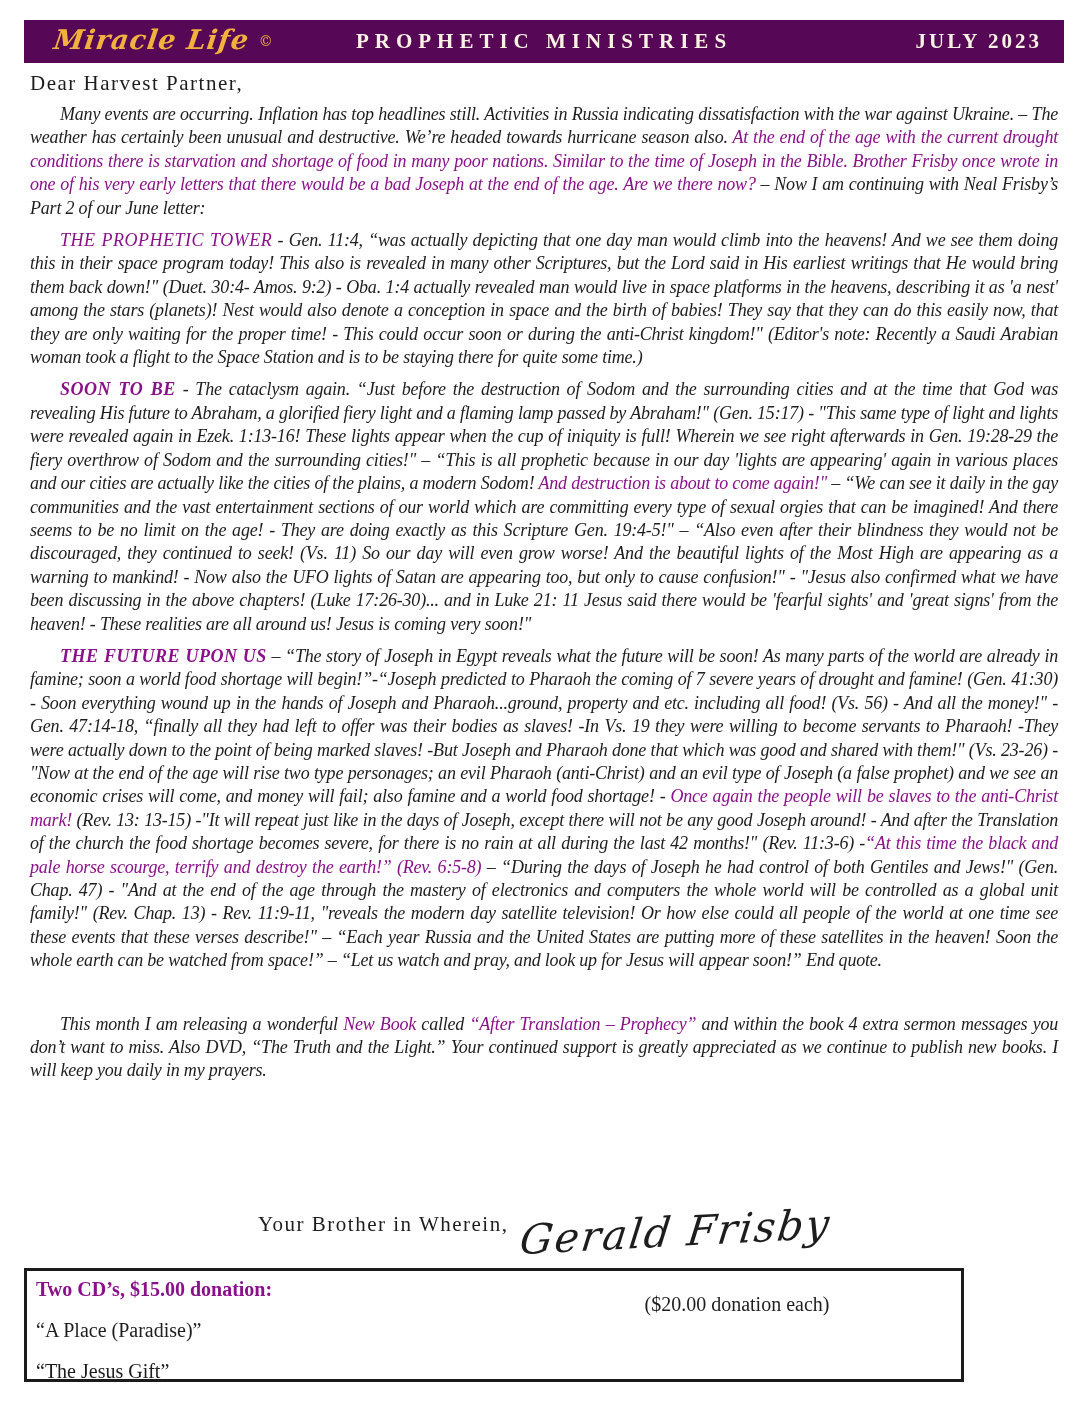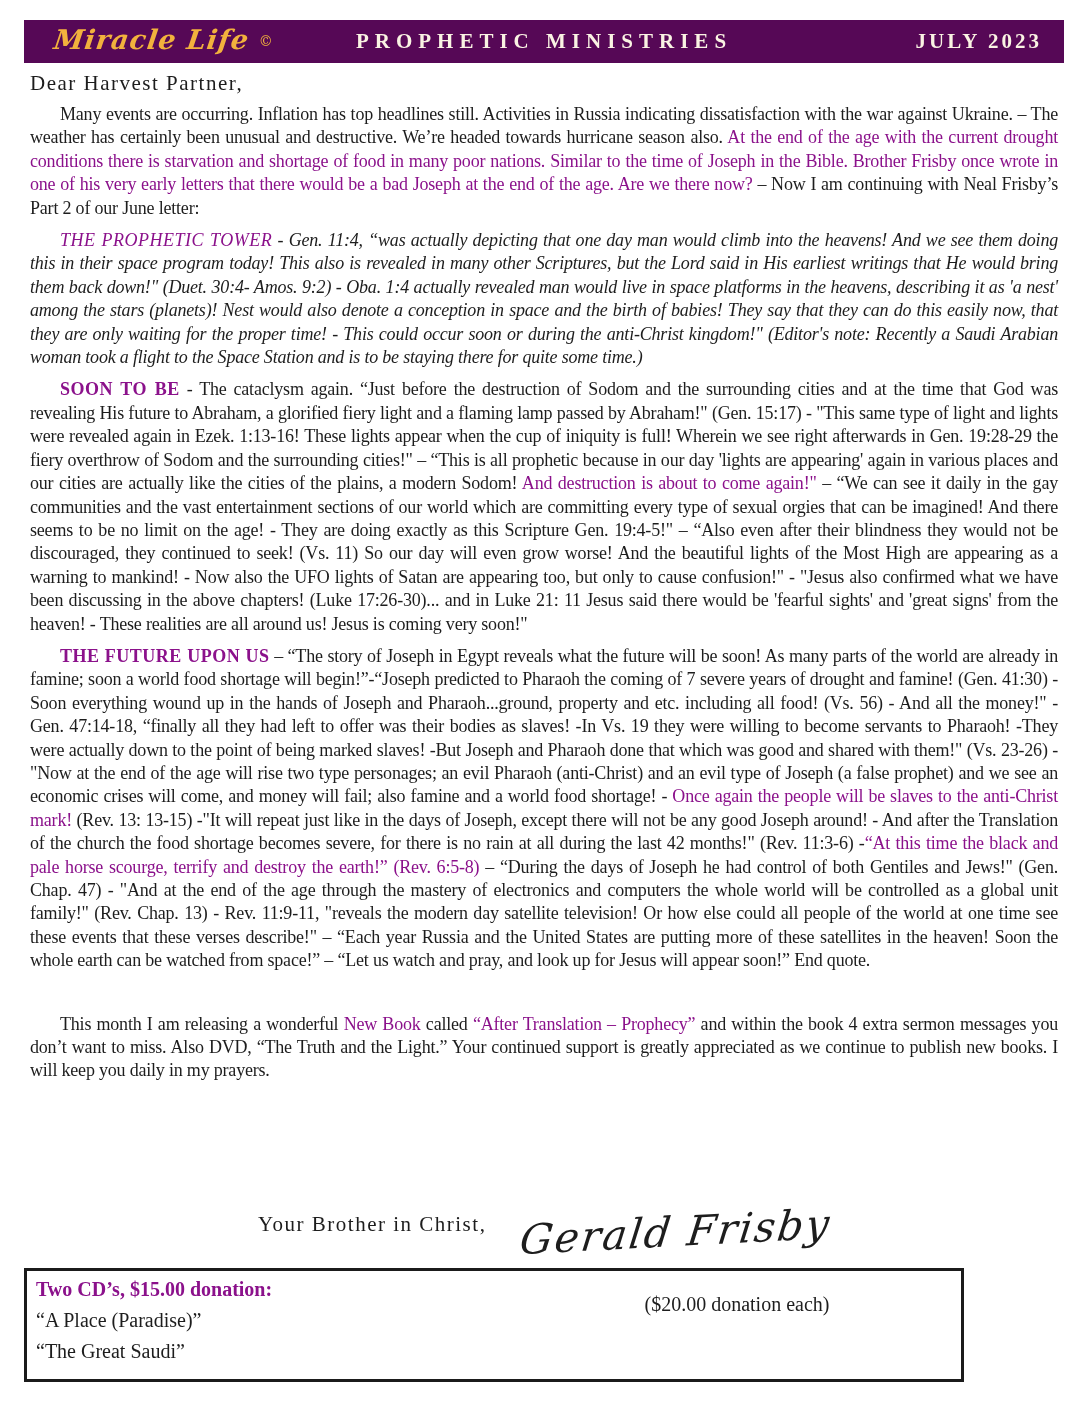--- a/index.html
+++ b/index.html
@@ -56,20 +56,21 @@
   .salutation{
     font-size:21px;letter-spacing:1.5px;margin-bottom:7px;
   }
   .para{
     text-align:justify;
     text-indent:30px;
     font-size:18px;
     line-height:23.4px;
     letter-spacing:-0.2px;
     margin-bottom:9px;
+    font-style:italic;
   }
   .para.italic{font-style:italic;}
   .para.space-before{margin-top:40px;}
   .accent{color:var(--accent);}
   .heading{color:var(--accent);font-weight:bold;letter-spacing:0.5px;}
   .heading-italic{color:var(--accent);letter-spacing:0.5px;}
   
   .closing-line{
     position:absolute;left:258px;top:1212px;
     font-size:21px;letter-spacing:1.5px;
@@ -85,21 +86,21 @@
     white-space:nowrap;
   }
   
   .footer-box{
     position:absolute;left:24px;top:1268px;width:940px;height:114px;
     border:3px solid #1b1b1b;
     background:#ffffff;
   }
   .fb-left{position:absolute;left:9px;top:7px;}
   .fb-left .fb-heading{font-size:20px;font-weight:bold;color:var(--accent);}
-  .fb-left .fb-item{font-size:20px;margin-top:8px;}
+  .fb-left .fb-item{font-size:20px;margin-top:18px;}
   .fb-center{position:absolute;left:490px;top:7px;width:440px;text-align:center;}
   .fb-center .fb-heading{font-size:20px;font-weight:bold;color:var(--accent);}
   .fb-center .fb-sub{font-size:20px;margin-top:15px;}
   .website{
     position:absolute;left:0;right:0;bottom:4px;text-align:center;
     color:var(--link);font-weight:bold;font-size:21px;
     text-decoration:underline;
     letter-spacing:0.5px;
     cursor:pointer;
   }
@@ -125,27 +126,27 @@
     <div class="salutation">Dear Harvest Partner,</div>
     <div id="letter-body">
         <p class="para"><span>Many events are occurring. Inflation has top headlines still. Activities in Russia indicating dissatisfaction with the war against Ukraine. – The weather has certainly been unusual and destructive. We’re headed towards hurricane season also. </span><span class="accent">At the end of the age with the current drought conditions there is starvation and shortage of food in many poor nations. Similar to the time of Joseph in the Bible. Brother Frisby once wrote in one of his very early letters that there would be a bad Joseph at the end of the age. Are we there now?</span><span> – Now I am continuing with Neal Frisby’s Part 2 of our June letter:</span></p>
         <p class="para italic"><span class="heading-italic">THE PROPHETIC TOWER</span><span> - Gen. 11:4, “was actually depicting that one day man would climb into the heavens! And we see them doing this in their space program today! This also is revealed in many other Scriptures, but the Lord said in His earliest writings that He would bring them back down!" (Duet. 30:4- Amos. 9:2) - Oba. 1:4 actually revealed man would live in space platforms in the heavens, describing it as 'a nest' among the stars (planets)! Nest would also denote a conception in space and the birth of babies! They say that they can do this easily now, that they are only waiting for the proper time! - This could occur soon or during the anti-Christ kingdom!" (Editor's note: Recently a Saudi Arabian woman took a flight to the Space Station and is to be staying there for quite some time.)</span></p>
         <p class="para"><span class="heading">SOON TO BE</span><span> - The cataclysm again.  “Just before the destruction of Sodom and the surrounding cities and at the time that God was revealing His future to Abraham, a glorified fiery light and a flaming lamp passed by Abraham!" (Gen. 15:17) - "This same type of light and lights were revealed again in Ezek. 1:13-16! These lights appear when the cup of iniquity is full! Wherein we see right afterwards in Gen. 19:28-29 the fiery overthrow of Sodom and the surrounding cities!" – “This is all prophetic because in our day 'lights are appearing' again in various places and our cities are actually like the cities of the plains, a modern Sodom! </span><span class="accent">And destruction is about to come again!"</span><span> – “We can see it daily in the gay communities and the vast entertainment sections of our world which are committing every type of sexual orgies that can be imagined! And there seems to be no limit on the age! - They are doing exactly as this Scripture Gen. 19:4-5!" – “Also even after their blindness they would not be discouraged, they continued to seek! (Vs. 11) So our day will even grow worse! And the beautiful lights of the Most High are appearing as a warning to mankind! - Now also the UFO lights of Satan are appearing too, but only to cause confusion!" - "Jesus also confirmed what we have been discussing in the above chapters! (Luke 17:26-30)... and in Luke 21: 11 Jesus said there would be 'fearful sights' and 'great signs' from the heaven! - These realities are all around us! Jesus is coming very soon!"</span></p>
         <p class="para"><span class="heading">THE FUTURE UPON US</span><span> – “The story of Joseph in Egypt reveals what the future will be soon! As many parts of the world are already in famine; soon a world food shortage will begin!”-“Joseph predicted to Pharaoh the coming of 7 severe years of drought and famine! (Gen. 41:30) - Soon everything wound up in the hands of Joseph and Pharaoh...ground, property and etc. including all food! (Vs. 56) - And all the money!" - Gen. 47:14-18, “finally all they had left to offer was their bodies as slaves! -In Vs. 19 they were willing to become servants to Pharaoh! -They were actually down to the point of being marked slaves! -But Joseph and Pharaoh done that which was good and shared with them!" (Vs. 23-26) -"Now at the end of the age will rise two type personages; an evil Pharaoh (anti-Christ) and an evil type of Joseph (a false prophet) and we see an economic crises will come, and money will fail; also famine and a world food shortage! - </span><span class="accent">Once again the people will be slaves to the anti-Christ mark!</span><span> (Rev. 13: 13-15) -"It will repeat just like in the days of Joseph, except there will not be any good Joseph around! - And after the Translation of the church the food shortage becomes severe, for there is no rain at all during the last 42 months!" (Rev. 11:3-6) -</span><span class="accent">“At this time the black and pale horse scourge, terrify and destroy the earth!” (Rev. 6:5-8)</span><span> – “During the days of Joseph he had control of both Gentiles and Jews!" (Gen. Chap. 47) - "And at the end of the age through the mastery of electronics and computers the whole world will be controlled as a global unit family!" (Rev. Chap. 13) - Rev. 11:9-11, "reveals the modern day satellite television! Or how else could all people of the world at one time see these events that these verses describe!" – “Each year Russia and the United States are putting more of these satellites in the heaven! Soon the whole earth can be watched from space!” – “Let us watch and pray, and look up for Jesus will appear soon!” End quote.</span></p>
         <p class="para space-before"><span>This month I am releasing a wonderful </span><span class="accent">New Book</span><span> called </span><span class="accent">“After Translation – Prophecy”</span><span> and within the book 4 extra sermon messages you don’t want to miss. Also DVD, “The Truth and the Light.” Your continued support is greatly appreciated as we continue to publish new books.  I will keep you daily in my prayers.</span></p>
       </div>
   </div>
 
-  <div class="closing-line">Your Brother in Christ,</div>
+  <div class="closing-line">Your Brother in Wherein,</div>
   <div class="signature">Gerald Frisby</div>
 
   <div class="footer-box">
     <div class="fb-left">
       <div class="fb-heading">Two CD’s, $15.00 donation:</div>
       <div class="fb-item">“A Place (Paradise)”</div>
-      <div class="fb-item">“The Great Saudi”</div>
+      <div class="fb-item">“The Jesus Gift”</div>
     </div>
     <div class="fb-center">
       <div class="fb-sub">($20.00 donation each)</div>
     </div>
   </div>
 
 </div>
 
 </body></html>

